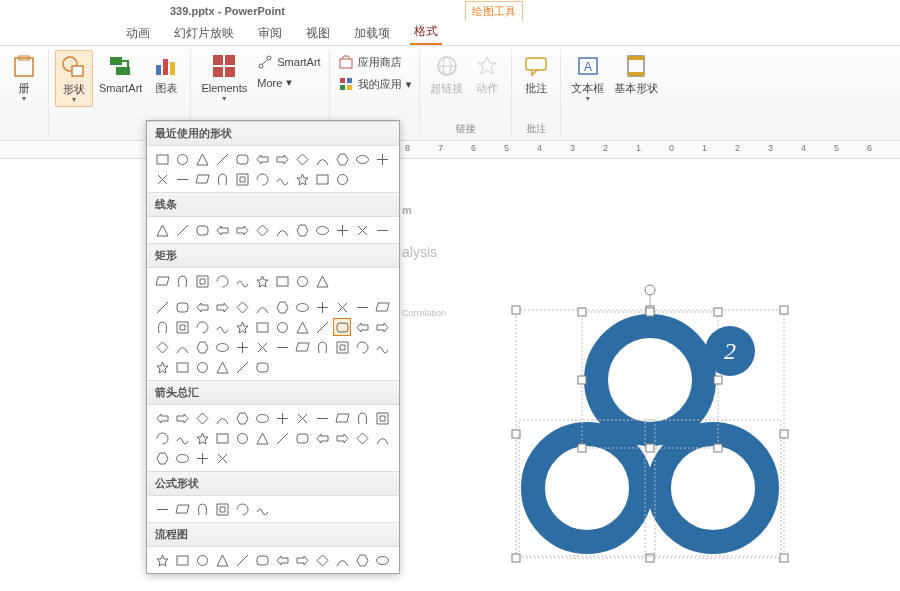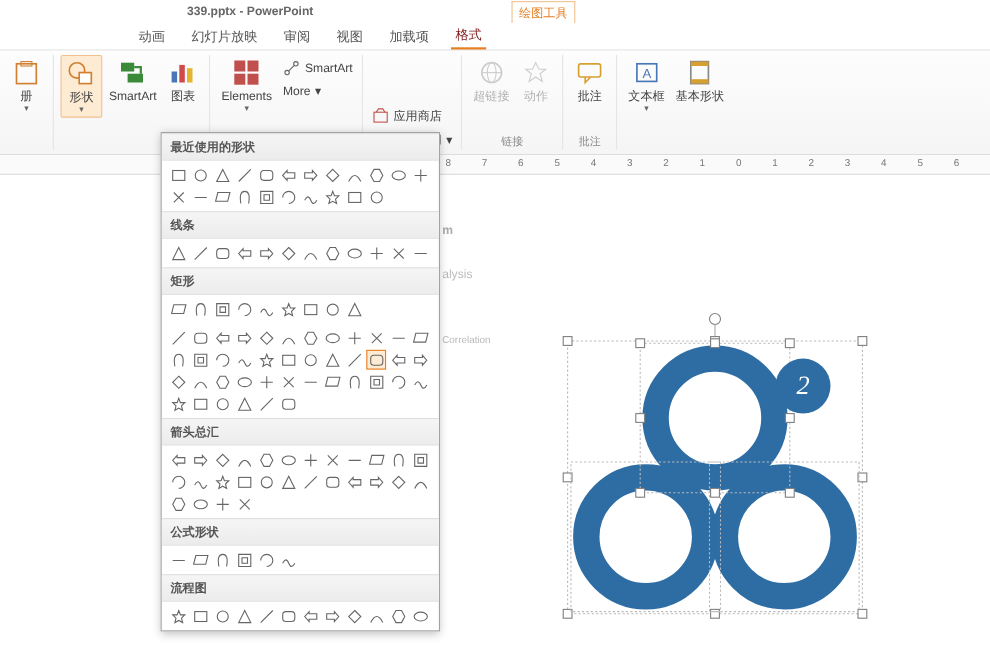--- a/index.html
+++ b/index.html
@@ -153,21 +153,21 @@
         <div class="rg-btn-sm">
           <span>More</span>
           <span class="caret">▾</span>
         </div>
       </div>
     </div>
     <div class="rg-title"></div>
   </div>
 
   <div class="ribbon-group">
-    <div style="display:flex; flex-direction:column; gap:2px; padding-top:2px;margin-top:43px;">
+    <div style="display:flex; flex-direction:column; gap:2px; padding-top:2px;">
       <div class="rg-btn-sm">
         <span class="smicon">
             <svg width="14" height="14">
               <rect x="1" y="4" width="12" height="9" fill="none" stroke="#c0504d"></rect>
               <path d="M3 4 L5 1 L9 1 L11 4" fill="none" stroke="#c0504d"></path>
             </svg>
           </span>
         <span>应用商店</span>
       </div>
       <div class="rg-btn-sm">
@@ -948,21 +948,21 @@
           </svg>
         </div>
       </div>
     </div>
 </div>
 
 <div class="canvas">
   <div class="slide-thumb">
     <div style="font-weight:bold; color:#aaa; font-size:11px;">m</div>
     <div style="height:20px;"></div>
-    <div style="color:#bbb; font-size:11px;">alysis</div>
+    <div style="color:#bbb; font-size:14px;">alysis</div>
     <div style="height:40px;"></div>
     <div style="color:#bbb; font-size:9px;">Correlation</div>
   </div>
 
   <svg width="500" height="430" style="position:absolute; left:40px; top:0;">
 
     <circle class="ring" cx="208" cy="220" r="54"></circle>
     <circle class="ring" cx="145" cy="328" r="54"></circle>
     <circle class="ring" cx="271" cy="328" r="54"></circle>
 

